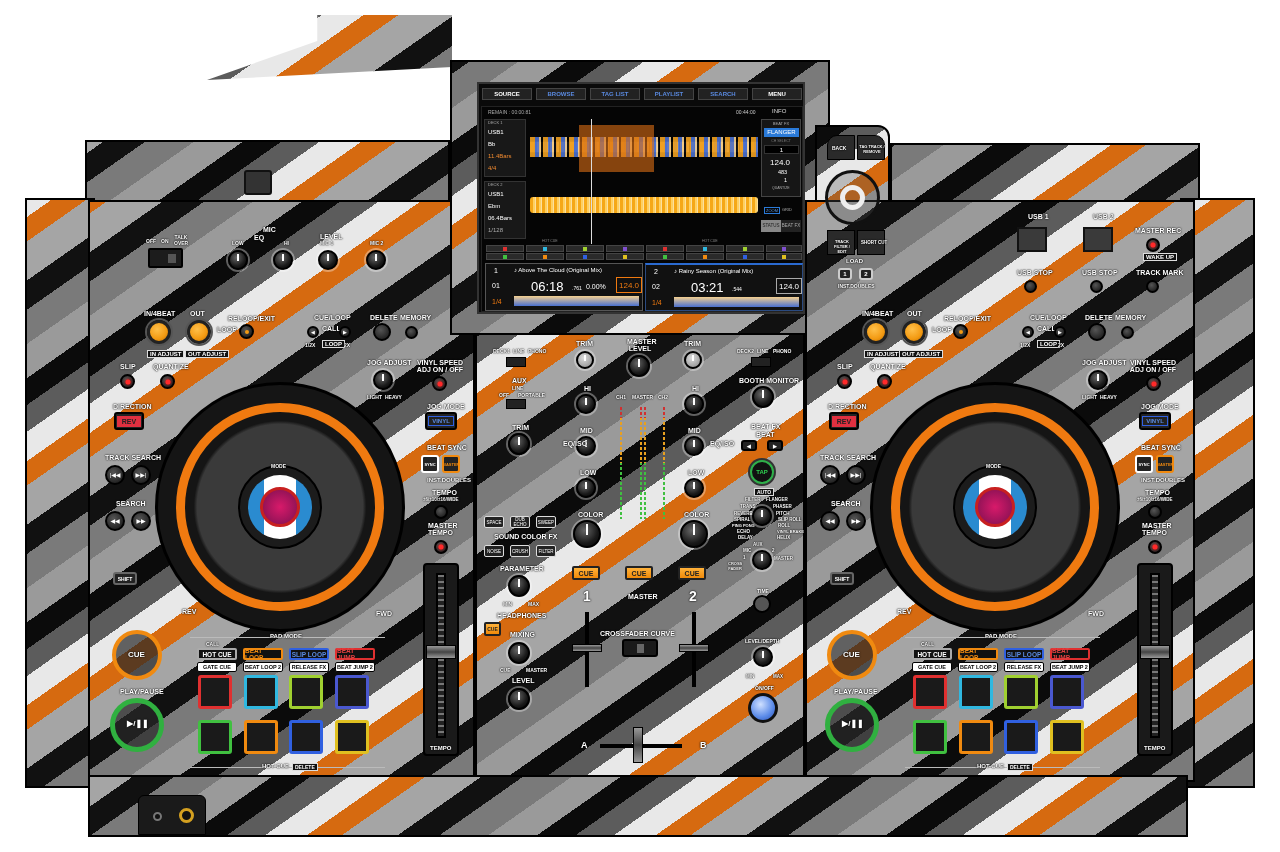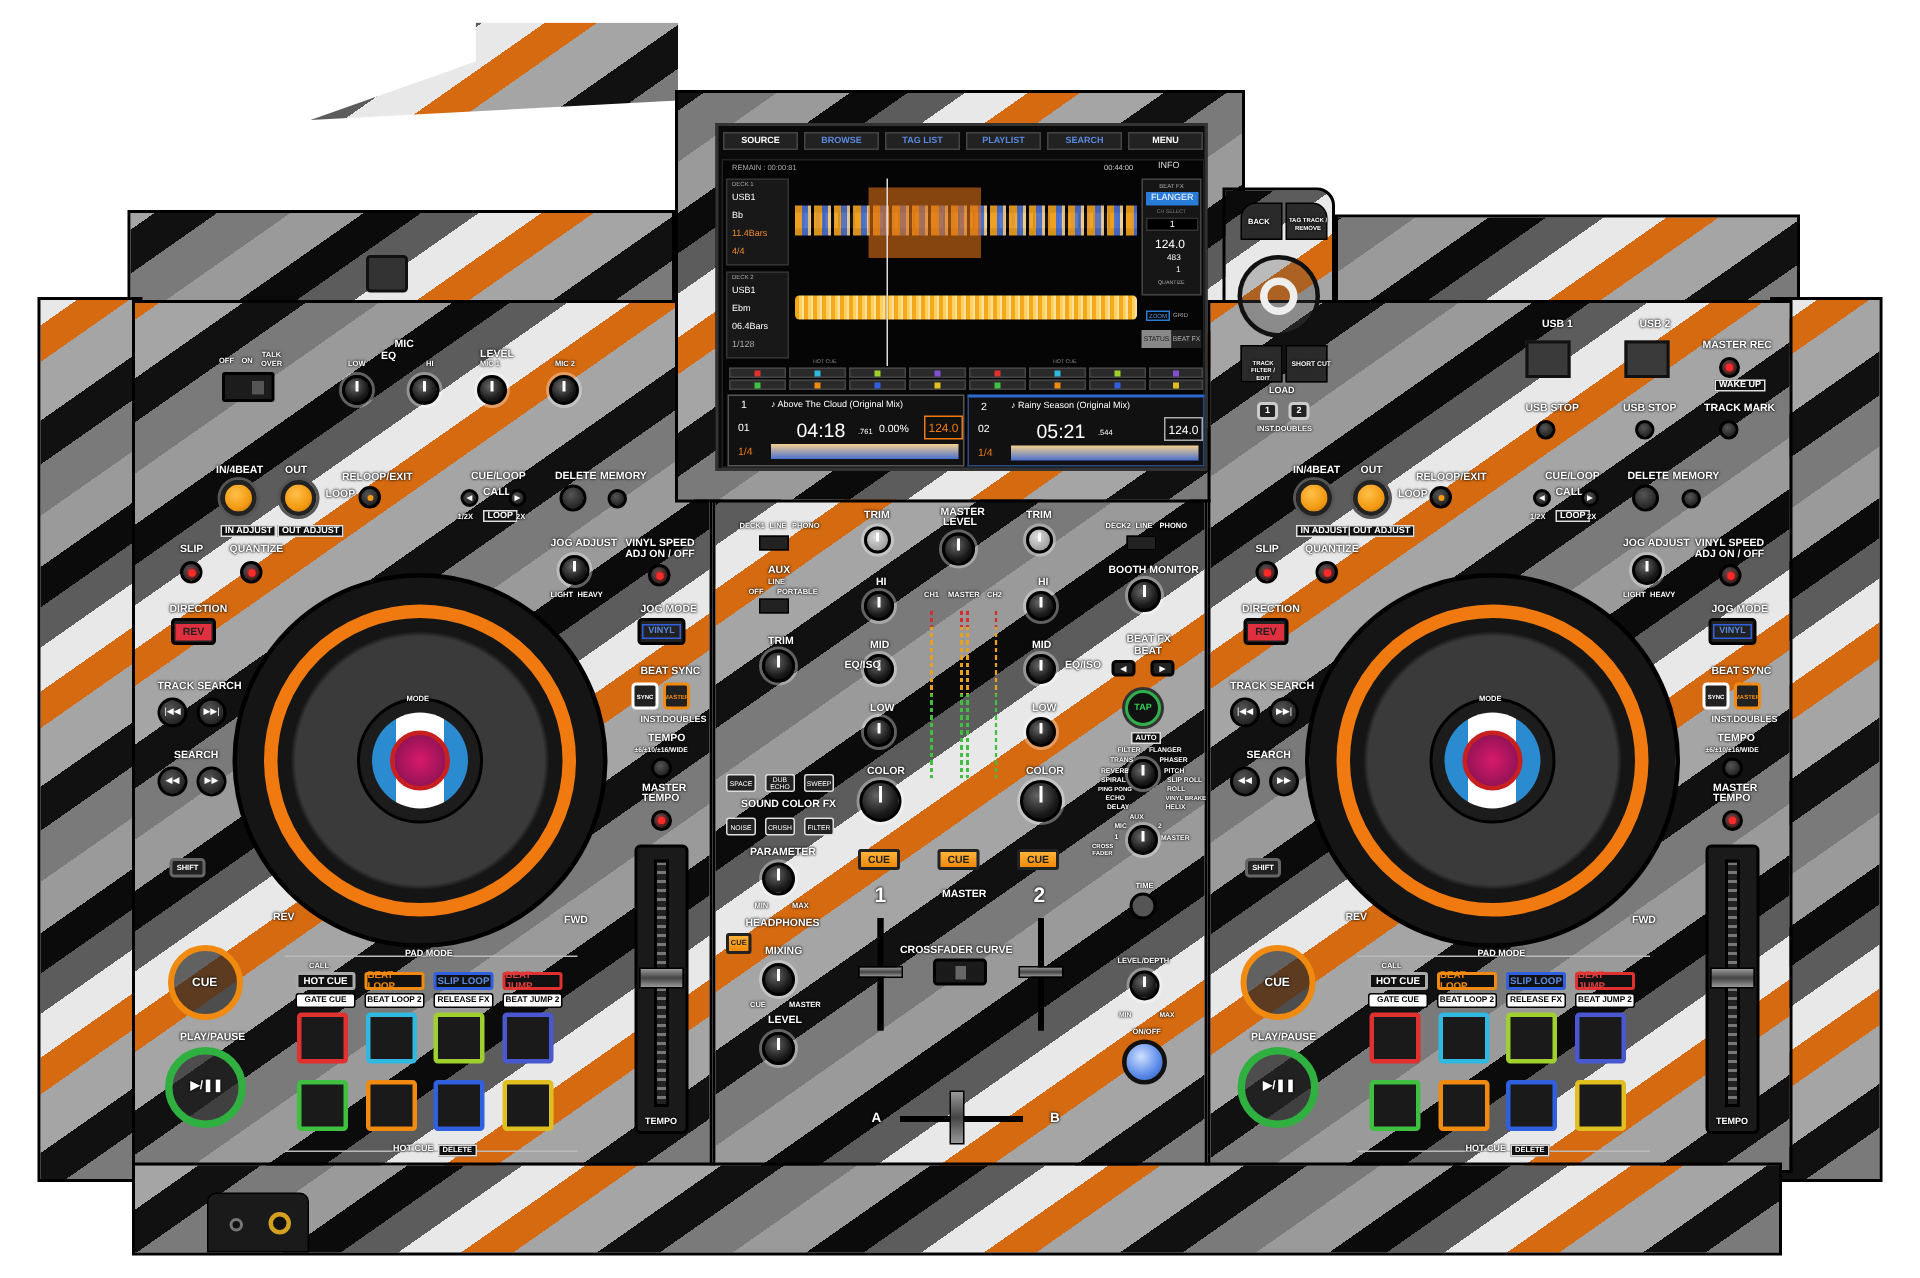--- a/index.html
+++ b/index.html
@@ -154,33 +154,33 @@
         <span style="background:#3060e0"></span>
       </div>
     <div class="hotcue-bar" style="left:284px;top:146px;width:36px">
         <span style="background:#e0c020"></span>
       </div>
 
     <div class="abs" style="left:3px;top:156px;width:158px;height:48px;background:#111;border:1px solid #555">
       <div class="abs" style="left:8px;top:3px;font-size:7px">1</div>
       <div class="abs" style="left:28px;top:3px;font-size:6px">♪ <span>Above The Cloud (Original Mix)</span></div>
       <div class="abs" style="left:6px;top:18px;font-size:7px">01</div>
-      <div class="abs" style="left:45px;top:15px;font-size:13px">04:18</div>
+      <div class="abs" style="left:45px;top:15px;font-size:13px">06:18</div>
       <div class="abs" style="left:86px;top:21px;font-size:5px">.761</div>
       <div class="abs" style="left:100px;top:19px;font-size:7px">0.00%</div>
       <div class="abs" style="left:130px;top:13px;width:26px;height:16px;border:1px solid #f07a10;color:#f07a10;font-size:8px;text-align:center;line-height:15px">124.0</div>
       <div class="abs" style="left:6px;top:34px;font-size:7px;color:#f07a10">1/4</div>
       <div class="abs" style="left:28px;top:32px;width:125px;height:10px;background:linear-gradient(#f4d090,#4a70d0)"></div>
     </div>
 
     <div class="abs" style="left:163px;top:156px;width:158px;height:48px;background:#111;border:1px solid #2a4a80;border-top:2px solid #2a6ad0">
       <div class="abs" style="left:8px;top:3px;font-size:7px">2</div>
       <div class="abs" style="left:28px;top:3px;font-size:6px">♪ <span>Rainy Season (Original Mix)</span></div>
       <div class="abs" style="left:6px;top:18px;font-size:7px">02</div>
-      <div class="abs" style="left:45px;top:15px;font-size:13px">05:21</div>
+      <div class="abs" style="left:45px;top:15px;font-size:13px">03:21</div>
       <div class="abs" style="left:86px;top:21px;font-size:5px">.544</div>
       <div class="abs" style="left:130px;top:13px;width:26px;height:16px;border:1px solid #aaa;font-size:8px;text-align:center;line-height:15px">124.0</div>
       <div class="abs" style="left:6px;top:34px;font-size:7px;color:#f07a10">1/4</div>
       <div class="abs" style="left:28px;top:32px;width:125px;height:10px;background:linear-gradient(#f4d090,#4a70d0)"></div>
     </div>
   </div>
 </div>
 
 <div class="abs" style="left:827px;top:135px;width:28px;height:25px;background:#2a2a2a;border:1px solid #000;border-radius:10px 0 0 0">
     <span class="lbl" style="font-size:5px;left:4px;top:9px">BACK</span>

